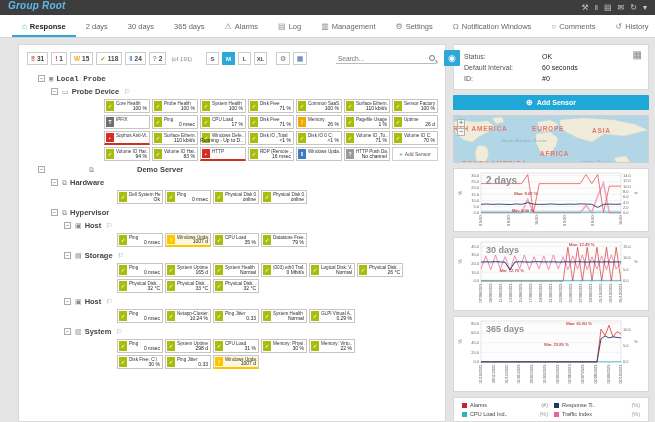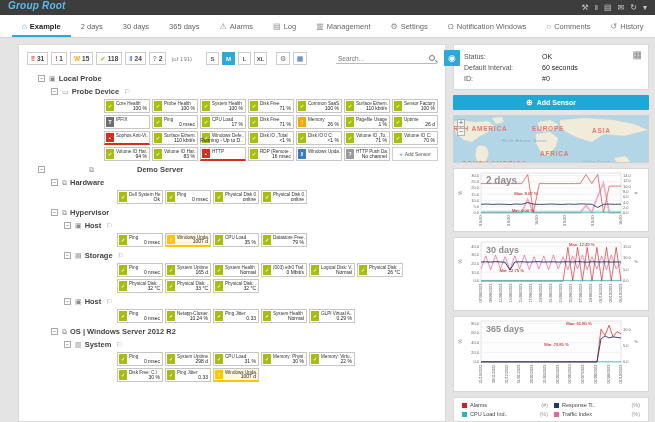--- a/index.html
+++ b/index.html
@@ -100,21 +100,21 @@
       <span>▤</span>
       <span>✉</span>
       <span>↻</span>
       <span>▾</span>
     </div>
 </div>
 
 <div class="tabbar">
     <div class="tab active">
       <span class="tico">⌂</span>
-      <span>Example</span>
+      <span>Response</span>
     </div>
     <div class="tab">
       <span>2 days</span>
     </div>
     <div class="tab">
       <span>30 days</span>
     </div>
     <div class="tab">
       <span>365 days</span>
     </div>
@@ -184,21 +184,21 @@
         <div class="szbtn">XL</div>
       </span>
     <span class="iconbtn" style="margin-left:6px">⚙</span>
     <span class="iconbtn" style="color:#3b6ea8">▦</span>
     <span class="searchwrap">
       <input placeholder="Search..." style="">
       <span class="lens"></span>
     </span>
   </div>
   <div class="tree" id="treeHost">
-      <div class="trow" style="padding-left: 13px;">
+      <div class="trow" style="padding-left: 13px; font-family: Liberation Mono, monospace;">
         <div class="exp">−</div>
         <span class="nico">▣</span>
         <span class="nlabel">Local Probe</span>
       </div>
       <div class="trow" style="padding-left: 26px;">
         <div class="exp">−</div>
         <span class="nico">▭</span>
         <span class="nlabel">Probe Device</span>
         <span class="nflag">⚐</span>
       </div>
@@ -496,25 +496,20 @@
         <div class="tile st-ok">
           <span class="sq">✓</span>
           <span class="tn">System Health</span>
           <span class="tv">Normal</span>
         </div>
         <div class="tile st-ok">
           <span class="sq">✓</span>
           <span class="tn">GLPI Virtual A..</span>
           <span class="tv">0.29 %</span>
         </div>
-      </div>
-      <div class="trow" style="padding-left: 26px;">
-        <div class="exp">−</div>
-        <span class="nico">⧉</span>
-        <span class="nlabel">OS | Windows Server 2012 R2</span>
       </div>
       <div class="trow" style="padding-left: 39px;">
         <div class="exp">−</div>
         <span class="nico">▥</span>
         <span class="nlabel">System</span>
         <span class="nflag">⚐</span>
       </div>
       <div class="srow" style="padding-left: 92px;">
         <div class="tile st-ok">
           <span class="sq">✓</span>

